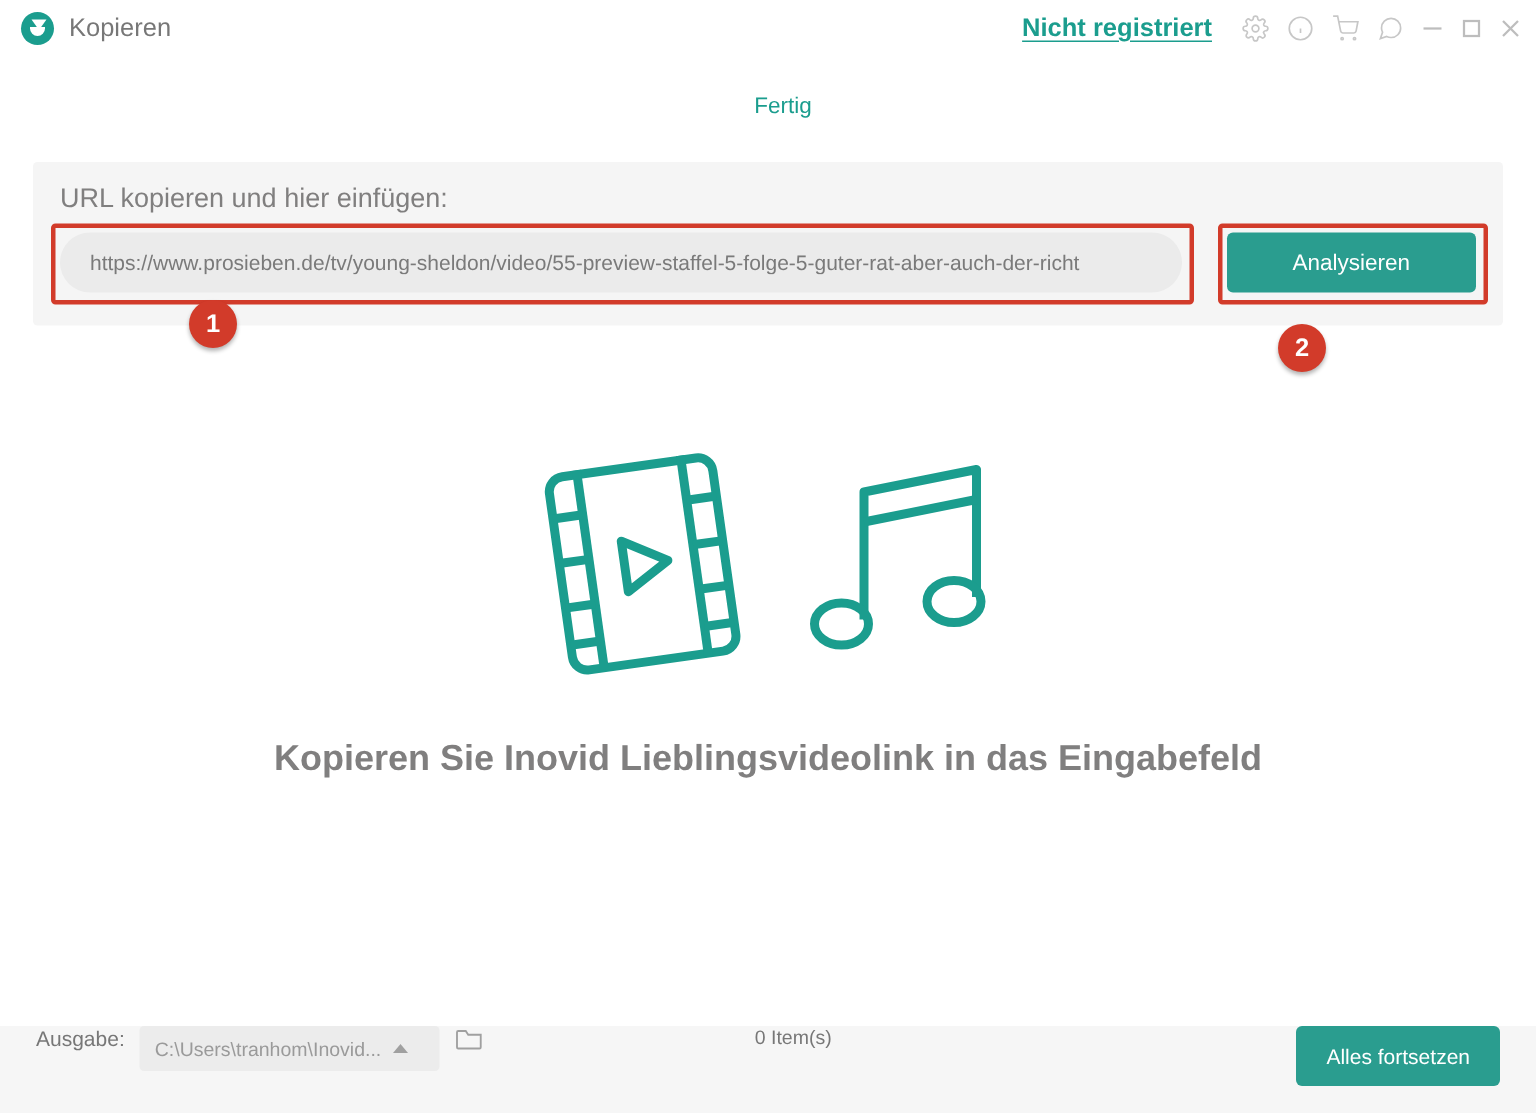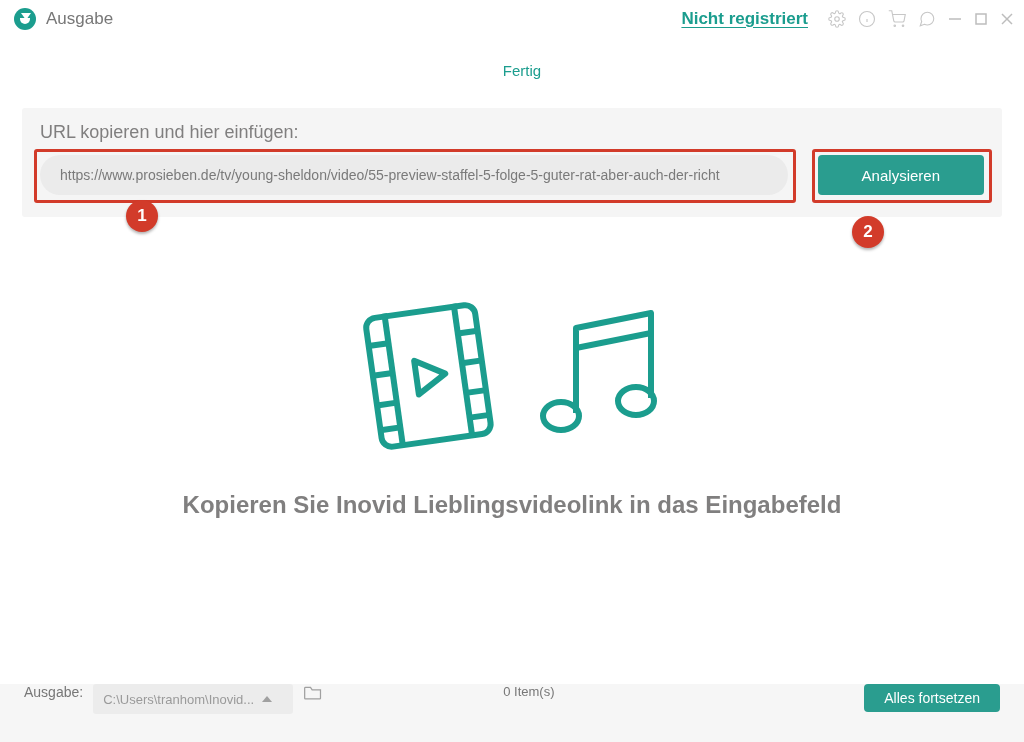--- a/index.html
+++ b/index.html
@@ -48,30 +48,30 @@
 
   
   .footer { height: 58px; background: #f6f6f6; display: flex; align-items: flex-start; padding: 0 24px; gap: 10px; }
   .out-label { font-size: 14px; color: #777; }
   .out-path { background: #ececec; border-radius: 3px; height: 30px; padding: 0 10px; display: flex; align-items: center; gap: 8px; color: #9a9a9a; font-size: 13px; min-width: 200px; }
   .chev-up { width: 0; height: 0; border-left: 5px solid transparent; border-right: 5px solid transparent; border-bottom: 6px solid #a0a0a0; }
   .folder-icon { width: 20px; height: 18px; }
   .folder-icon svg { stroke: #a0a0a0; fill: none; stroke-width: 1.5; }
   .items-count { margin-left: 170px; font-size: 13px; color: #777; }
   .spacer { flex: 1; }
-  .foot-btn { height: 28px; padding: 0 20px; background: #2a9d8f; color: #fff; border: none; border-radius: 4px; font-size: 14px; cursor: pointer; }
+  .foot-btn { height: 40px; padding: 0 20px; background: #2a9d8f; color: #fff; border: none; border-radius: 4px; font-size: 14px; cursor: pointer; }
 </style>
 </head>
 <body>
 
 <div class="window">
 
   <div class="header">
     <div class="logo"></div>
-    <div class="app-name">Ausgabe</div>
+    <div class="app-name">Kopieren</div>
     <div class="header-right">
       <a class="not-registered">Nicht registriert</a>
       <span class="hicon">
         <svg viewBox="0 0 24 24">
             <circle cx="12" cy="12" r="3"></circle>
             <path d="M19.4 15a1.7 1.7 0 0 0 .34 1.87l.06.06a2 2 0 1 1-2.83 2.83l-.06-.06a1.7 1.7 0 0 0-1.87-.34 1.7 1.7 0 0 0-1 1.56V21a2 2 0 1 1-4 0v-.09a1.7 1.7 0 0 0-1-1.56 1.7 1.7 0 0 0-1.87.34l-.06.06a2 2 0 1 1-2.83-2.83l.06-.06a1.7 1.7 0 0 0 .34-1.87 1.7 1.7 0 0 0-1.56-1H3a2 2 0 1 1 0-4h.09a1.7 1.7 0 0 0 1.56-1 1.7 1.7 0 0 0-.34-1.87l-.06-.06a2 2 0 1 1 2.83-2.83l.06.06a1.7 1.7 0 0 0 1.87.34H9a1.7 1.7 0 0 0 1-1.56V3a2 2 0 1 1 4 0v.09a1.7 1.7 0 0 0 1 1.56 1.7 1.7 0 0 0 1.87-.34l.06-.06a2 2 0 1 1 2.83 2.83l-.06.06a1.7 1.7 0 0 0-.34 1.87V9a1.7 1.7 0 0 0 1.56 1H21a2 2 0 1 1 0 4h-.09a1.7 1.7 0 0 0-1.56 1z"></path>
           </svg>
       </span>
       <span class="hicon">
         <svg viewBox="0 0 24 24">

